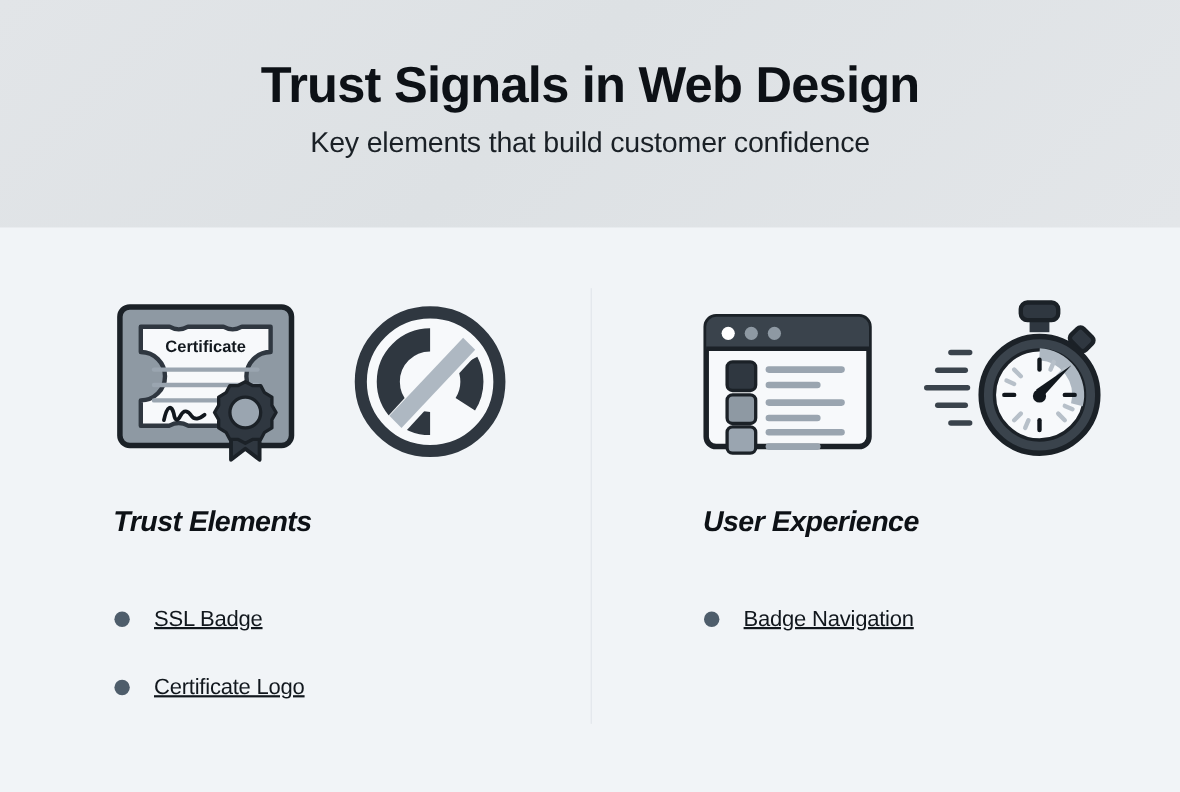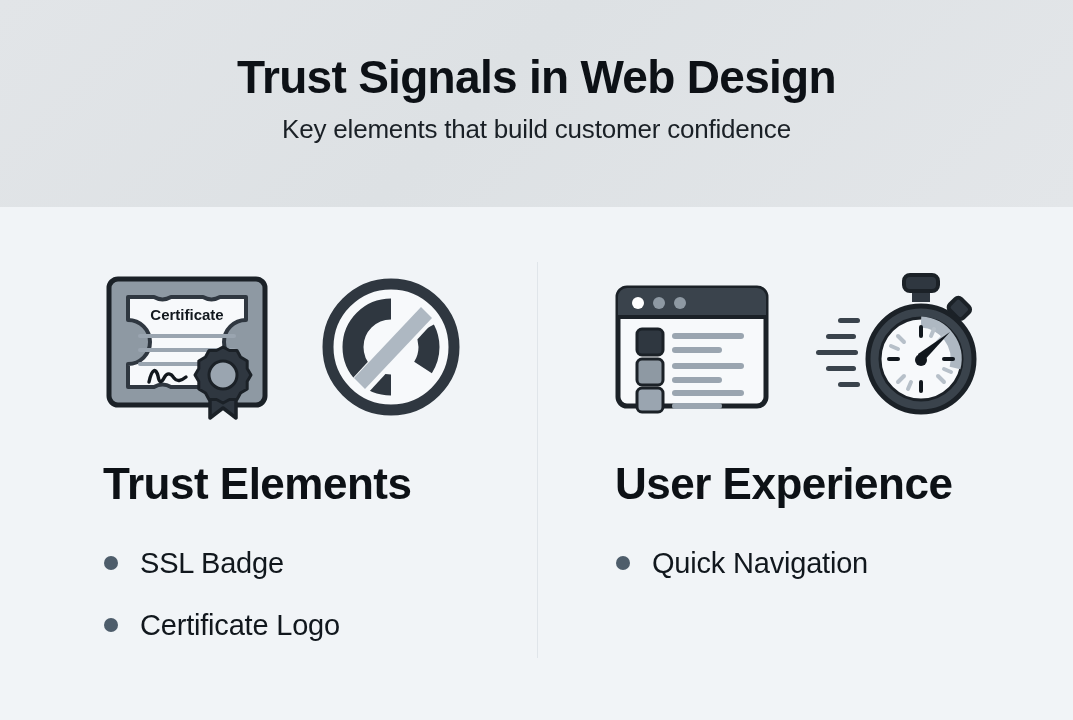--- a/index.html
+++ b/index.html
@@ -77,42 +77,43 @@
     background: #e0e5ea;
   }
 
   .column {
     position: absolute;
     top: 0;
     width: 470px;
     height: 513px;
   }
   .column.left  { left: 68px; }
-  .column.right { left: 580px; }
+  .column.right { left: 604px; }
 
   .icon-row {
     position: absolute;
     top: 60px;
     left: 34px;
     display: flex;
     align-items: center;
     gap: 48px;
     height: 160px;
   }
   .column.right .icon-row { gap: 40px; left: 32px; }
 
   .col-heading {
     position: absolute;
     top: 252px;
     left: 35px;
-    font-size: 44px;
+    font-size: 26px;
     font-weight: 700;
     color: #0d1116;
     letter-spacing: -0.5px;
     margin: 0;
+    font-style: italic;
   }
 
   .bullets {
     position: absolute;
     top: 325px;
     left: 36px;
     margin: 0;
     padding: 0;
     list-style: none;
   }
@@ -123,25 +124,26 @@
   }
   .bullet-dot {
     width: 14px;
     height: 14px;
     border-radius: 50%;
     background: #4e5d6b;
     flex: 0 0 auto;
     margin-right: 22px;
   }
   .bullet-label {
-    font-size: 29px;
+    font-size: 20px;
     font-weight: 400;
     color: #11171d;
     letter-spacing: -0.2px;
     line-height: 1;
+    text-decoration: underline;
   }
 
   svg { display: block; }
 </style>
 </head>
 <body>
 
 <div class="poster">
 
   <div class="header">
@@ -285,19 +287,19 @@
             <circle cx="109" cy="88" r="6" fill="#11171d"></circle>
           </svg>
         </span>
       </div>
 
       <h2 class="col-heading">User Experience</h2>
 
       <ul class="bullets">
         <li class="bullet-item">
           <span class="bullet-dot"></span>
-          <span class="bullet-label">Quick Navigation</span>
+          <span class="bullet-label">Badge Navigation</span>
         </li>
       </ul>
     </div>
 
   </div>
 </div>
 
 </body></html>

